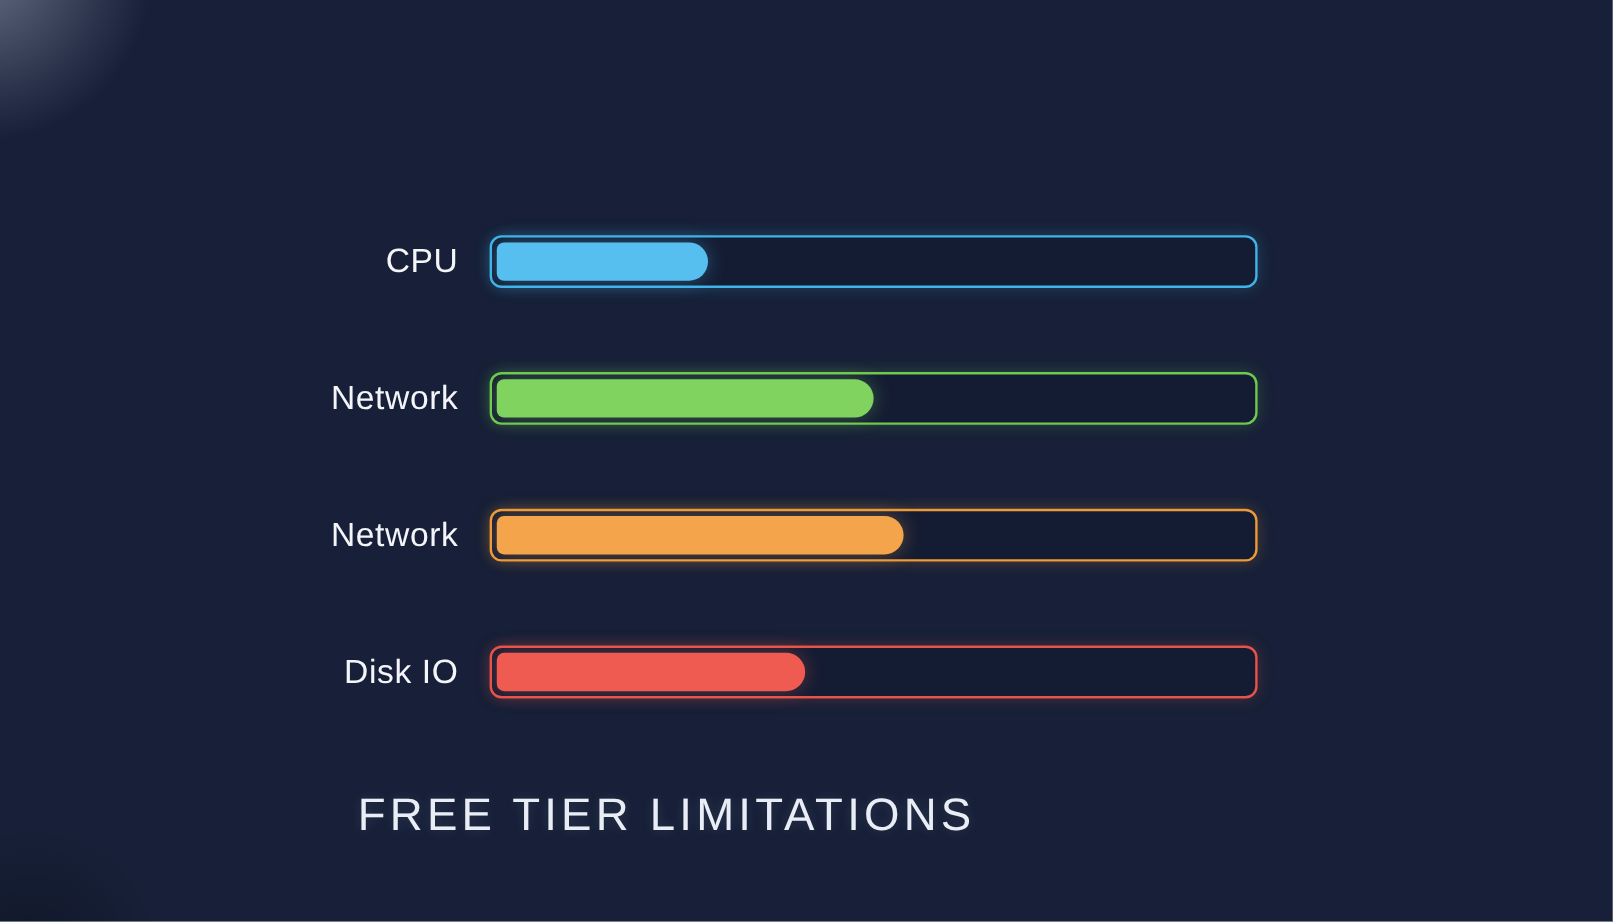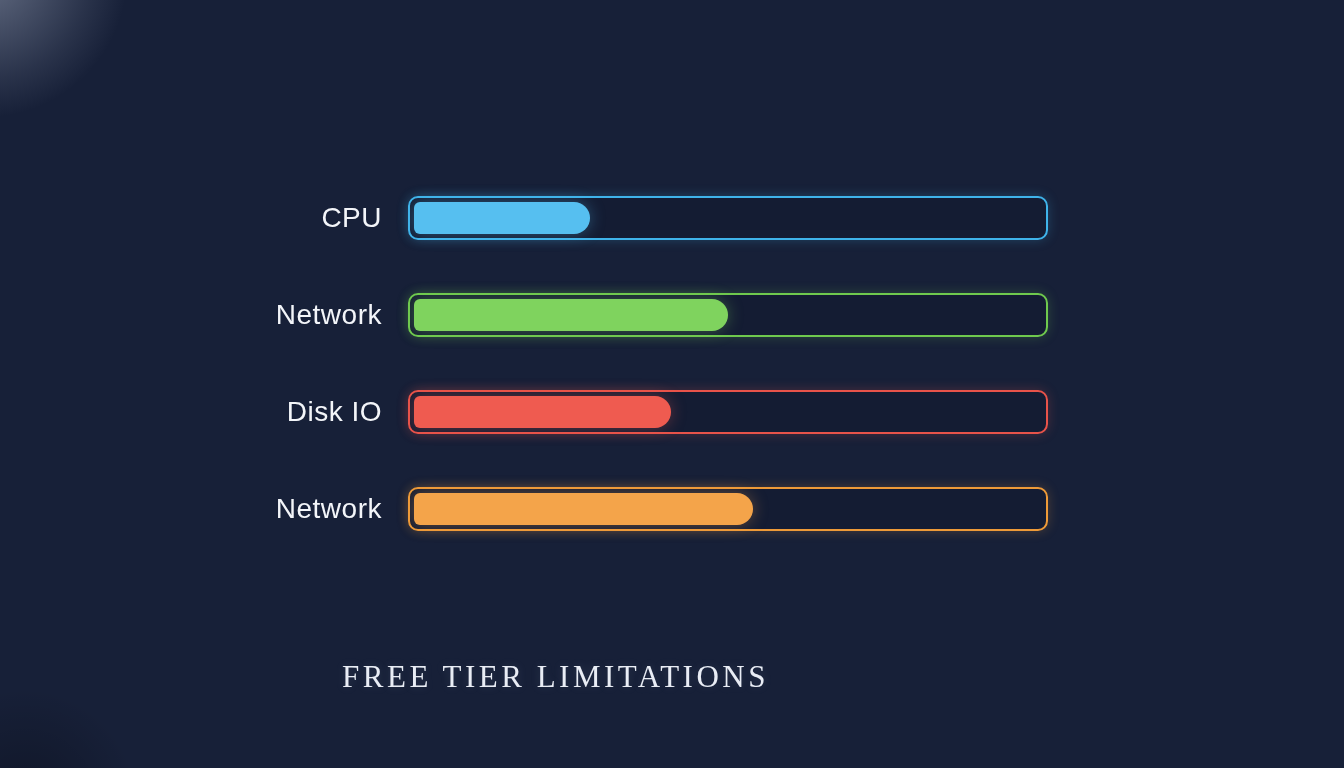--- a/index.html
+++ b/index.html
@@ -21,21 +21,21 @@
   }
   .chart {
     position: absolute;
     top: 196px;
     left: 268px;
   }
   .row {
     display: flex;
     align-items: center;
     height: 44px;
-    margin-bottom: 53px;
+    margin-bottom: 70px;
   }
   .row-label {
     width: 114px;
     margin-right: 26px;
     text-align: right;
     color: #f3f5f9;
     font-size: 28px;
     line-height: 44px;
     letter-spacing: 0.5px;
     white-space: nowrap;
@@ -56,51 +56,50 @@
     background: var(--fc, #ccc);
     box-shadow: 0 0 16px var(--glow, transparent);
   }
   .chart-title {
     position: absolute;
     top: 659px;
     left: 0;
     width: 1111px;
     text-align: center;
     color: #e9edf5;
-    font-size: 31px;
+    font-size: 38px;
     font-weight: 400;
     letter-spacing: 3.5px;
     text-shadow: 0 0 10px rgba(180,200,230,0.15);
-    font-family: Liberation Serif, serif;
   }
 </style>
 </head>
 <body>
 
 <div class="stage">
   <div class="chart" id="chart">
       <div class="row">
         <div class="row-label">CPU</div>
         <div class="bar-track" style="--bc: #3FB3EA; --glow-soft: #3FB3EA40;">
           <div class="bar-fill" style="--fc: #56BFF0; --glow: #56BFF059; width: 28%;"></div>
         </div>
       </div>
       <div class="row">
         <div class="row-label">Network</div>
         <div class="bar-track" style="--bc: #6FC94E; --glow-soft: #6FC94E40;">
           <div class="bar-fill" style="--fc: #7FD35E; --glow: #7FD35E59; width: 50%;"></div>
         </div>
       </div>
       <div class="row">
+        <div class="row-label">Network</div>
+        <div class="bar-track" style="--bc: #EE9A38; --glow-soft: #EE9A3840;">
+          <div class="bar-fill" style="--fc: #F4A44A; --glow: #F4A44A59; width: 54%;"></div>
+        </div>
+      </div>
+      <div class="row">
         <div class="row-label">Disk IO</div>
         <div class="bar-track" style="--bc: #E8534A; --glow-soft: #E8534A40;">
           <div class="bar-fill" style="--fc: #EF5B50; --glow: #EF5B5059; width: 41%;"></div>
-        </div>
-      </div>
-      <div class="row">
-        <div class="row-label">Network</div>
-        <div class="bar-track" style="--bc: #EE9A38; --glow-soft: #EE9A3840;">
-          <div class="bar-fill" style="--fc: #F4A44A; --glow: #F4A44A59; width: 54%;"></div>
         </div>
       </div>
     </div>
   <div class="chart-title">FREE TIER LIMITATIONS</div>
 </div>
 
 </body></html>

